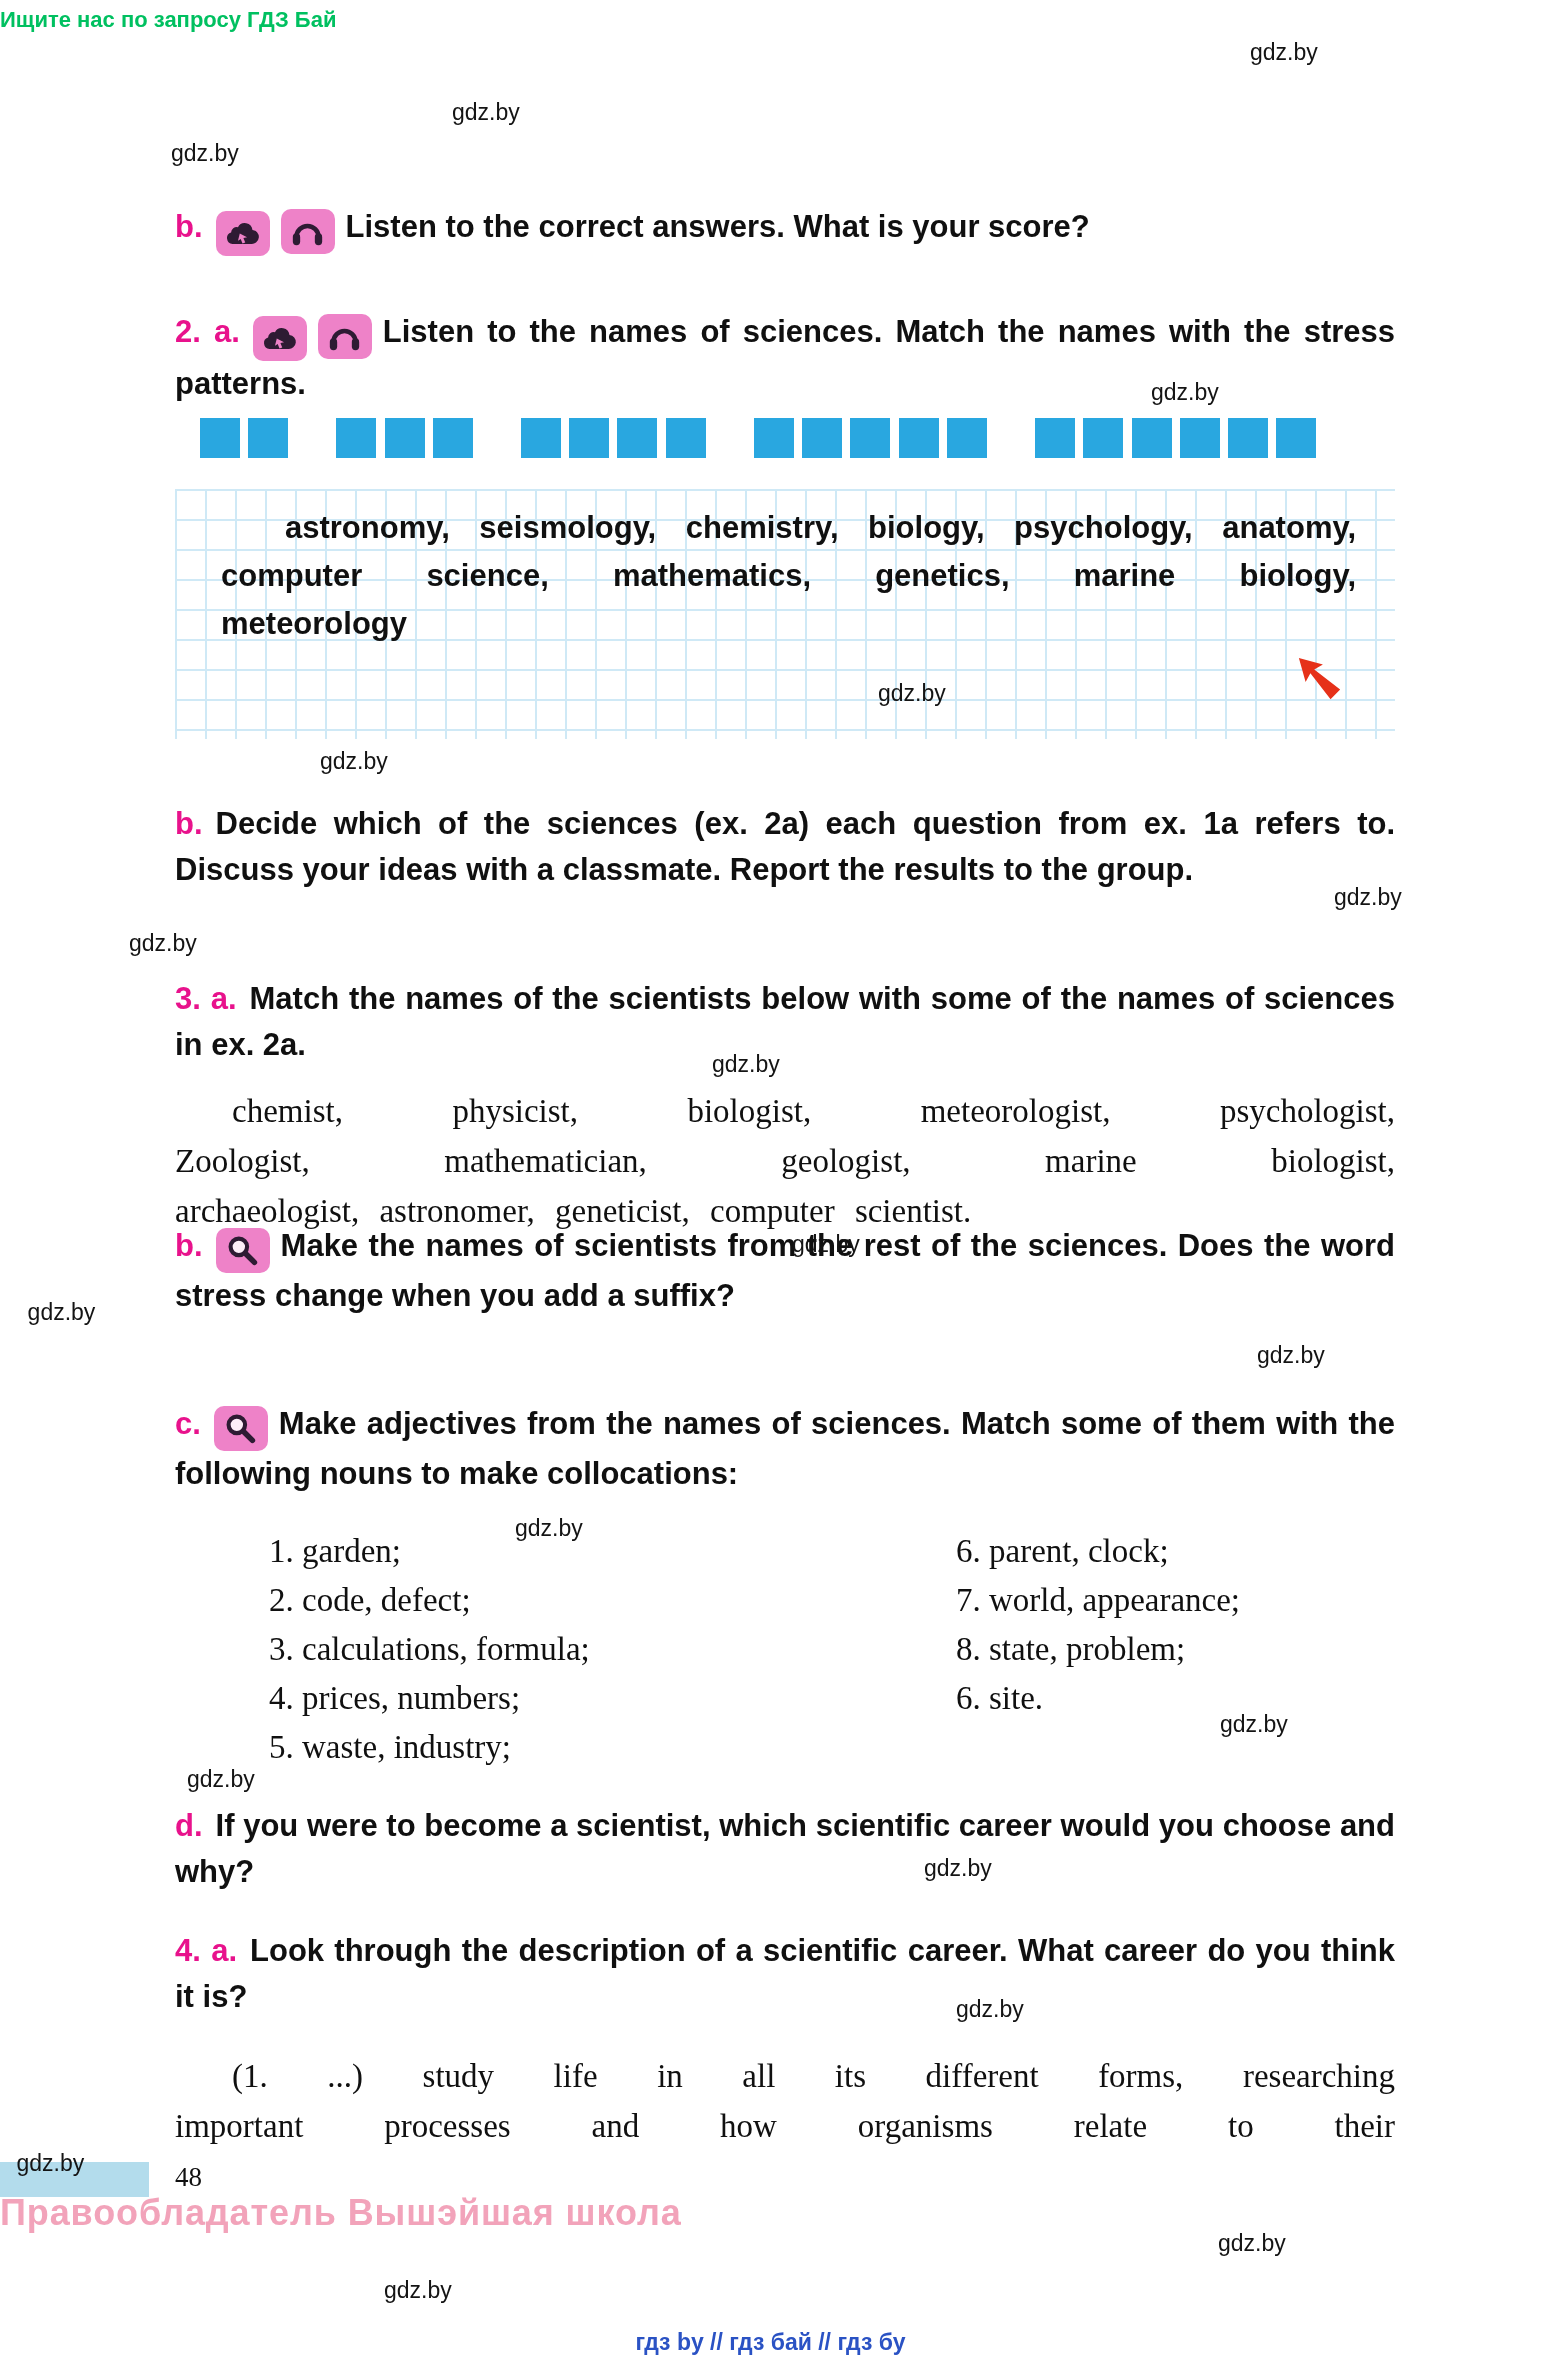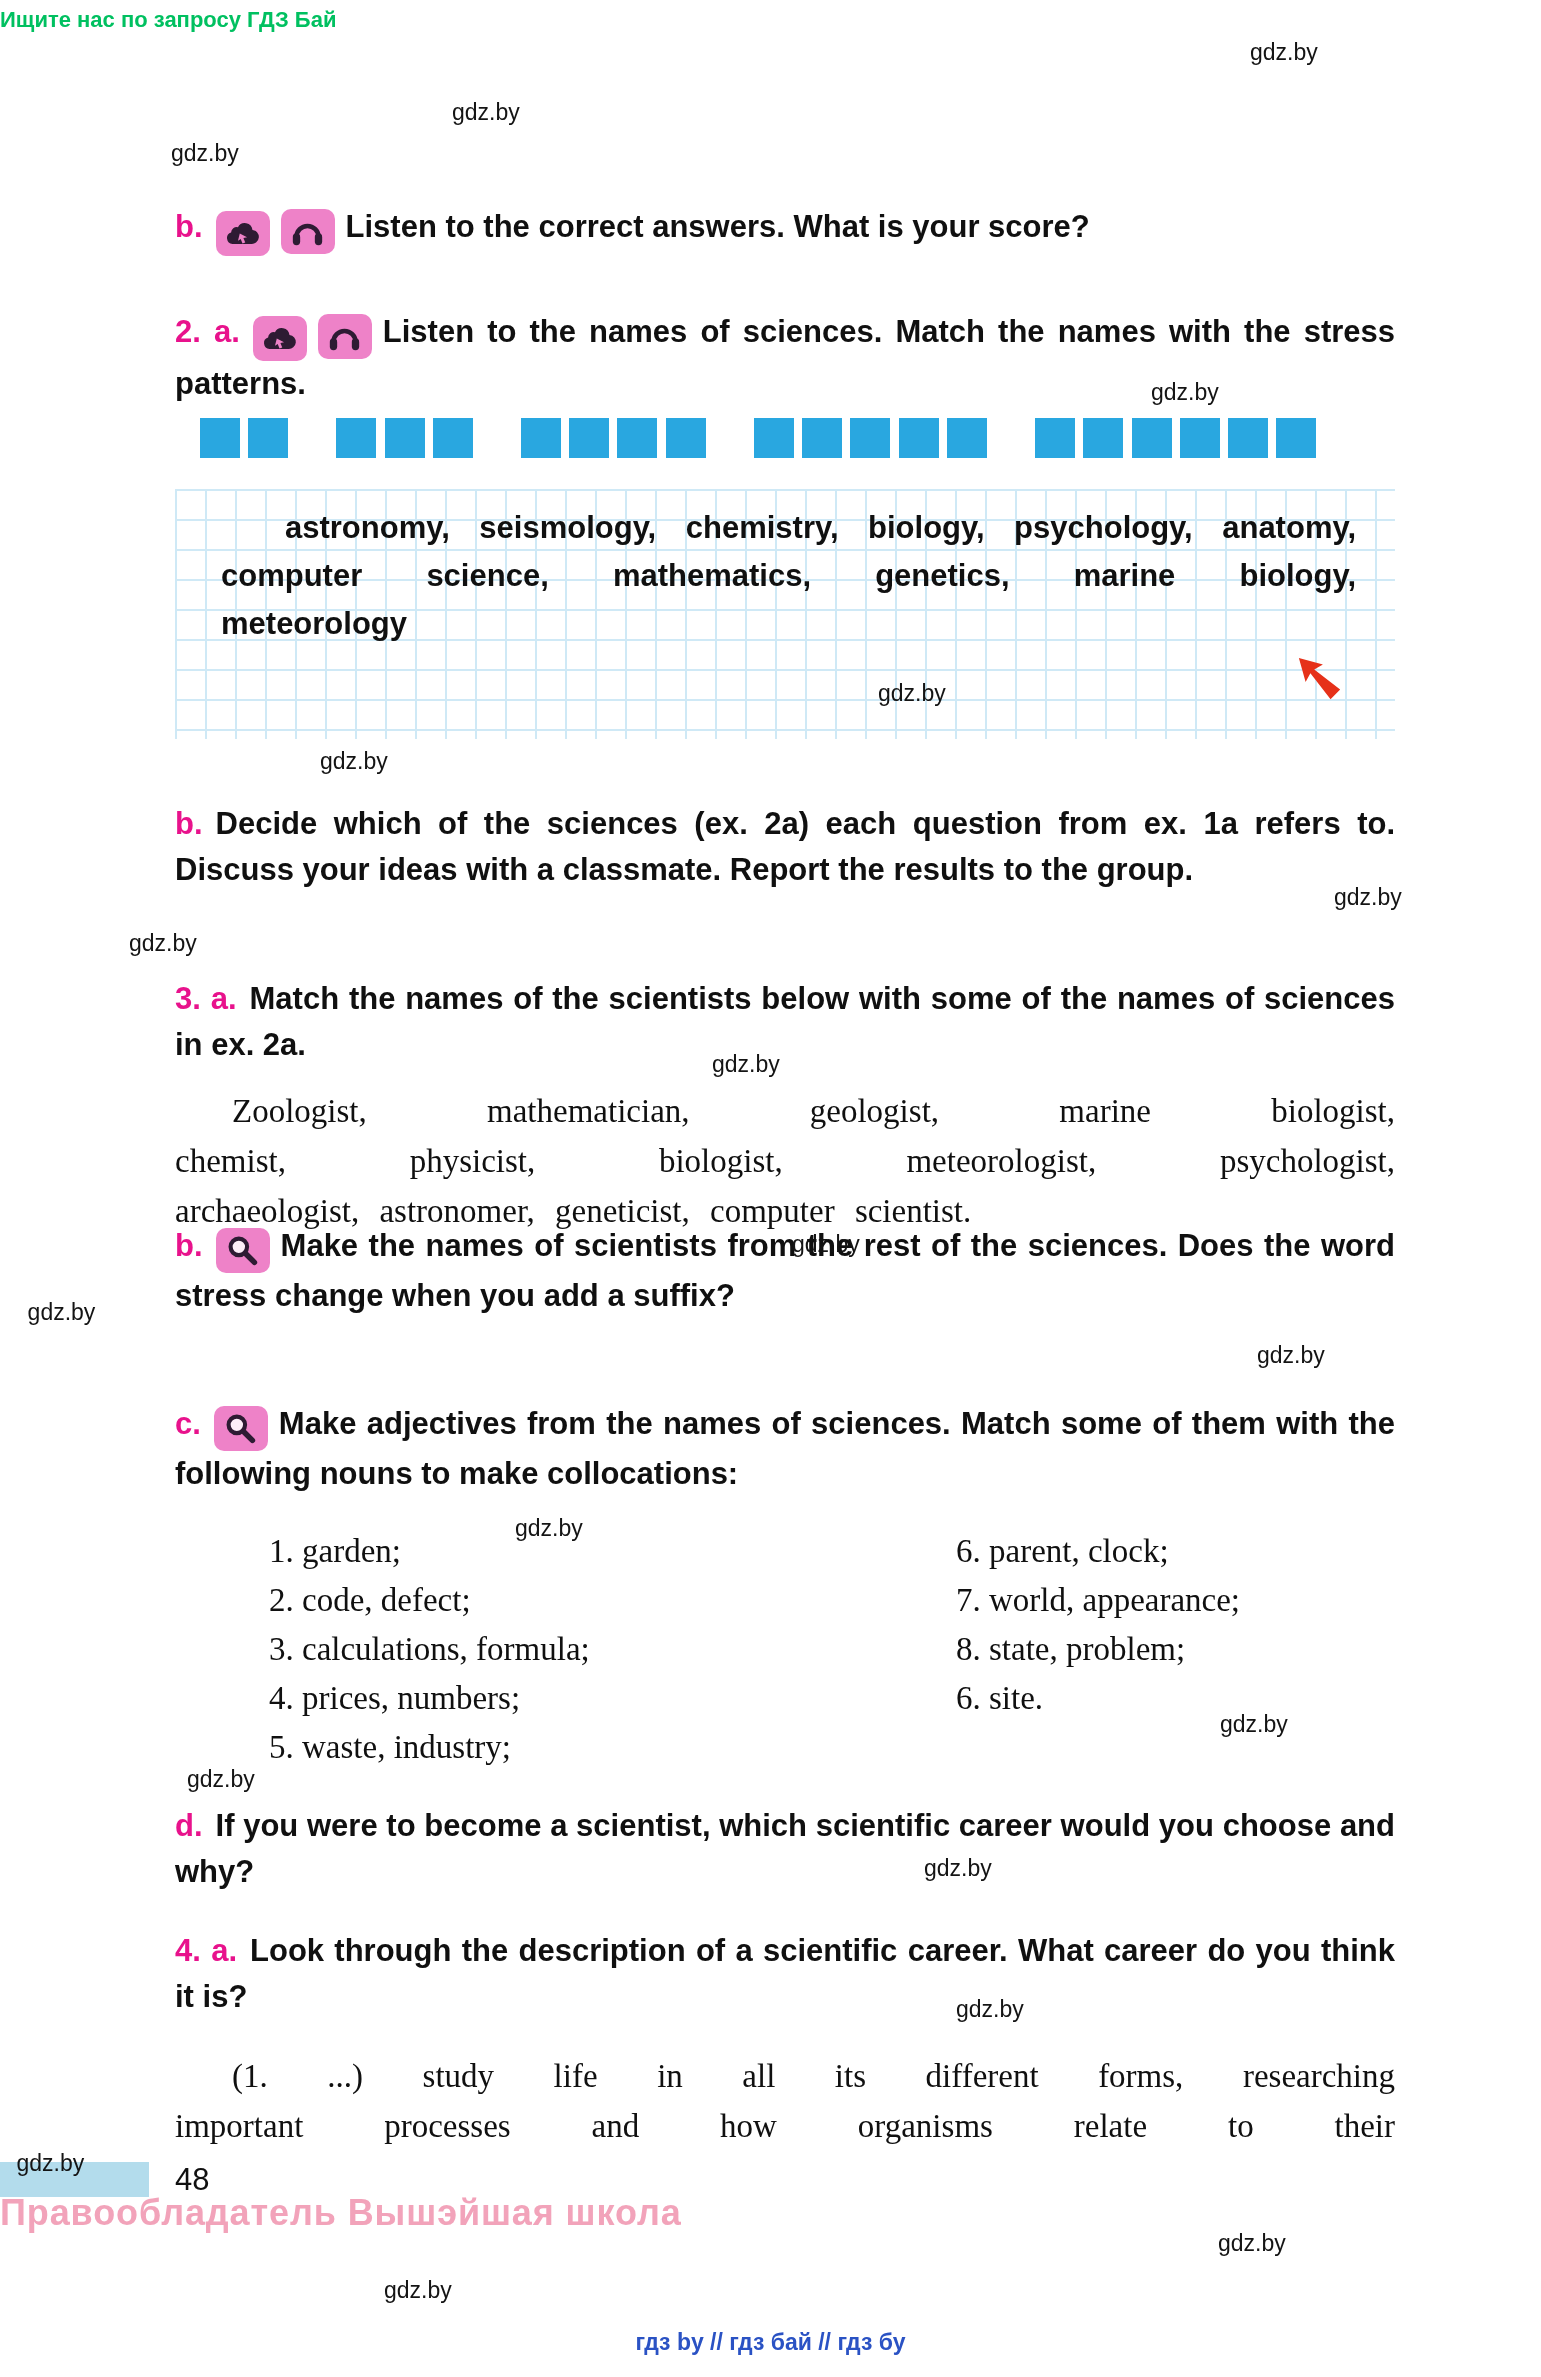--- a/index.html
+++ b/index.html
@@ -52,21 +52,21 @@
   .serif-para .serif-line:first-child { text-indent:57px; }
   .serif-para.end-left .serif-line:last-child { text-align-last:left; word-spacing:12px; }
   .colloc-col {
     position:absolute; font-family:"Liberation Serif", serif;
     font-size:33px; line-height:49px; color:#101010;margin-left:28px;
   }
   .colloc-item { white-space:nowrap; }
   .bottom-stripe { position:absolute; left:0; top:2162px; width:149px; height:35px; background:#b3dcec; }
   .page-num {
     position:absolute; left:175px; top:2162px;
-    font-family:Liberation Sans, sans-serif; font-size:31px; color:#101010;
+    font-family:Liberation Serif, serif; font-size:27px; color:#101010;
   }
   .copyright {
     position:absolute; top:2192px; left:0; width:100%; 
     color:#f2a3ba; font-size:36px; font-weight:bold; letter-spacing:0.9px;
   }
   .footer-links {
     position:absolute; top:2329px; left:0; width:100%; text-align:center;
     color:#2a52c4; font-size:23px; font-weight:bold;
   }
 </style>
@@ -184,22 +184,22 @@
     </p>
   </div>
 
   <div class="block" style="top:976px">
     <p class="instr">
       <span class="lbl">3. a.</span><span>Match the names of the scientists below with some of the names of sciences in ex. 2a.</span>
     </p>
   </div>
 
   <div class="block serif-para end-left" style="top:1086px">
+      <div class="serif-line">chemist, physicist, biologist, meteorologist, psychologist,</div>
       <div class="serif-line">Zoologist, mathematician, geologist, marine biologist,</div>
-      <div class="serif-line">chemist, physicist, biologist, meteorologist, psychologist,</div>
       <div class="serif-line">archaeologist, astronomer, geneticist, computer scientist.</div>
     </div>
 
   <div class="block" style="top:1223px">
     <p class="instr">
       <span class="lbl">b.</span><span class="icon-badge">
           <svg width="33" height="33" viewBox="0 0 36 36">
             <circle cx="14" cy="14" r="9" stroke="#2e1b33" stroke-width="4.5" fill="#fdeef8"></circle>
             <line x1="21" y1="21" x2="31" y2="31" stroke="#2e1b33" stroke-width="6" stroke-linecap="round"></line>
           </svg>

